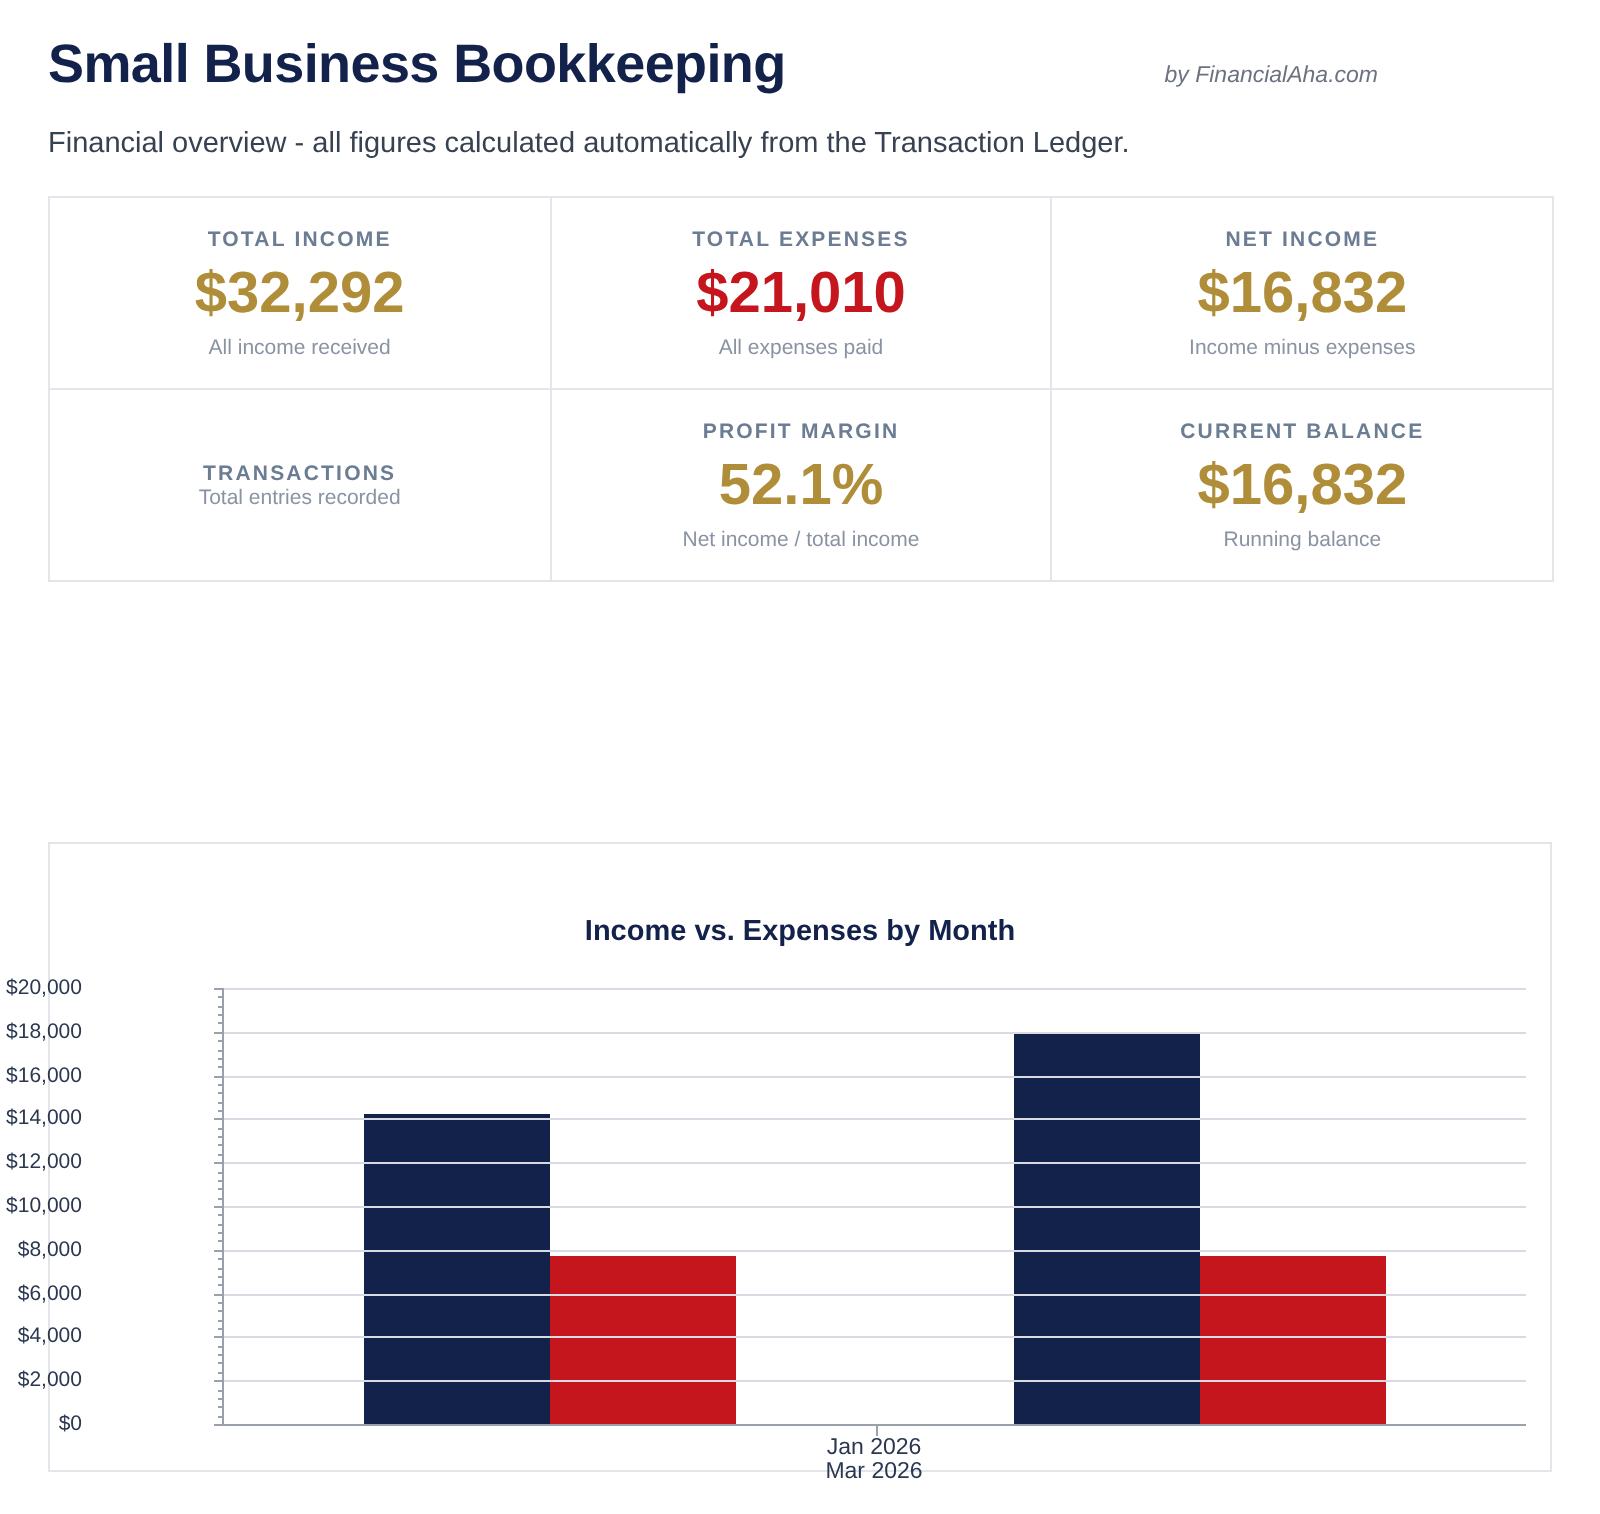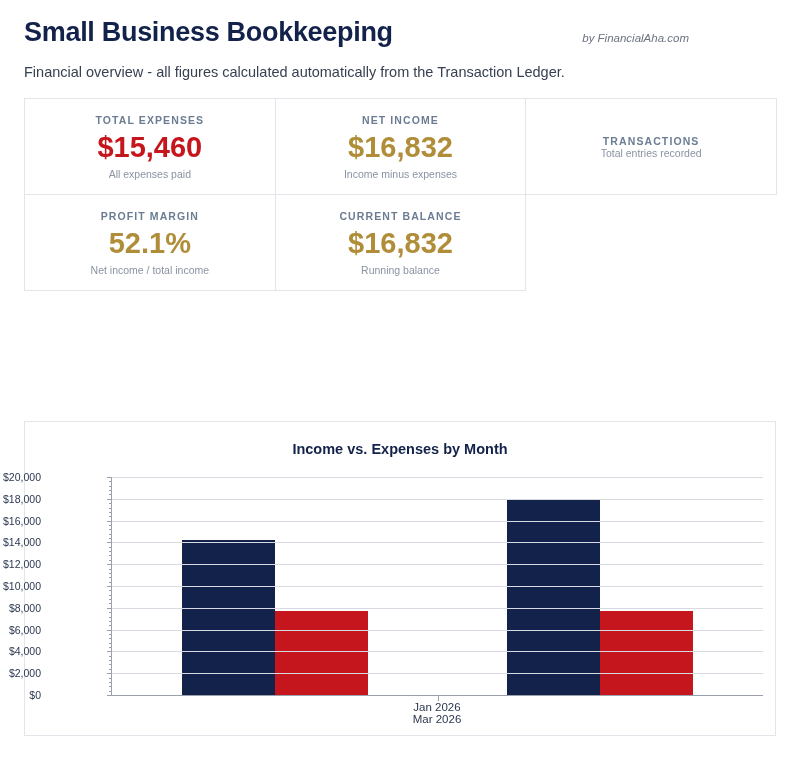--- a/index.html
+++ b/index.html
@@ -92,21 +92,21 @@
     height: 315px;
     border: 1px solid #e2e5ea;
     box-sizing: border-box;
     background: #fff;
   }
   .chart-title {
     text-align: center;
     font-size: 14.5px;
     font-weight: bold;
     color: #13224a;
-    margin-top: 19px;
+    margin-top: 36px;
   }
   .plot-wrap {
     position: relative;
     margin: 16px 0 0 0;
     height: 218px;
   }
   .plot {
     position: absolute;
     left: 86px;
     right: 12px;
@@ -211,22 +211,27 @@
 
   <div class="header-row">
     <h1 class="title">Small Business Bookkeeping</h1>
     <div class="byline">by FinancialAha.com</div>
   </div>
 
   <div class="subtitle">Financial overview - all figures calculated automatically from the Transaction Ledger.</div>
 
   <div class="cards">
     <div class="card">
+      <div class="card-label">TOTAL INCOME</div>
+      <div class="card-value v-gold">$32,292</div>
+      <div class="card-note">All income received</div>
+    </div>
+    <div class="card">
       <div class="card-label">TOTAL EXPENSES</div>
-      <div class="card-value v-red">$15,460</div>
+      <div class="card-value v-red">$21,010</div>
       <div class="card-note">All expenses paid</div>
     </div>
     <div class="card">
       <div class="card-label">NET INCOME</div>
       <div class="card-value v-gold">$16,832</div>
       <div class="card-note">Income minus expenses</div>
     </div>
     <div class="card">
       <div class="card-label">TRANSACTIONS</div>
       <div class="card-note">Total entries recorded</div>

